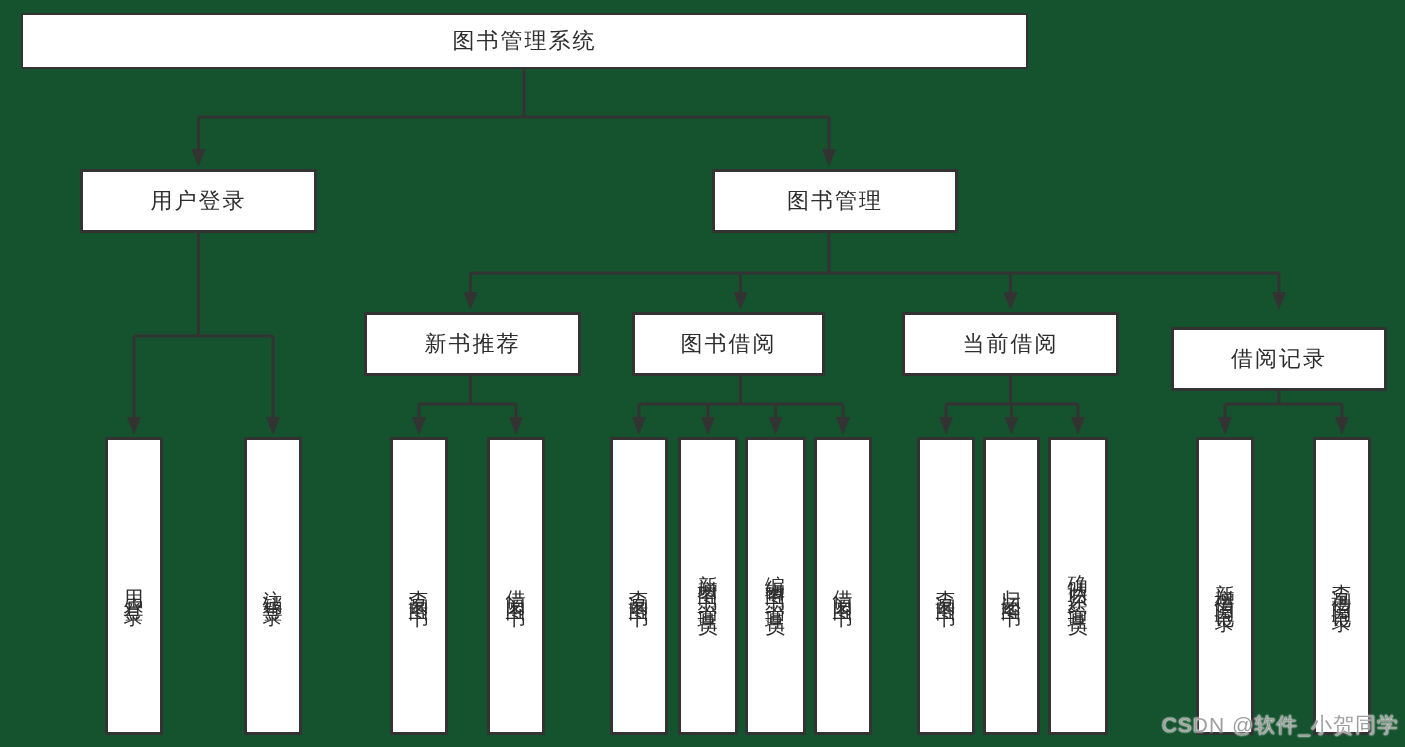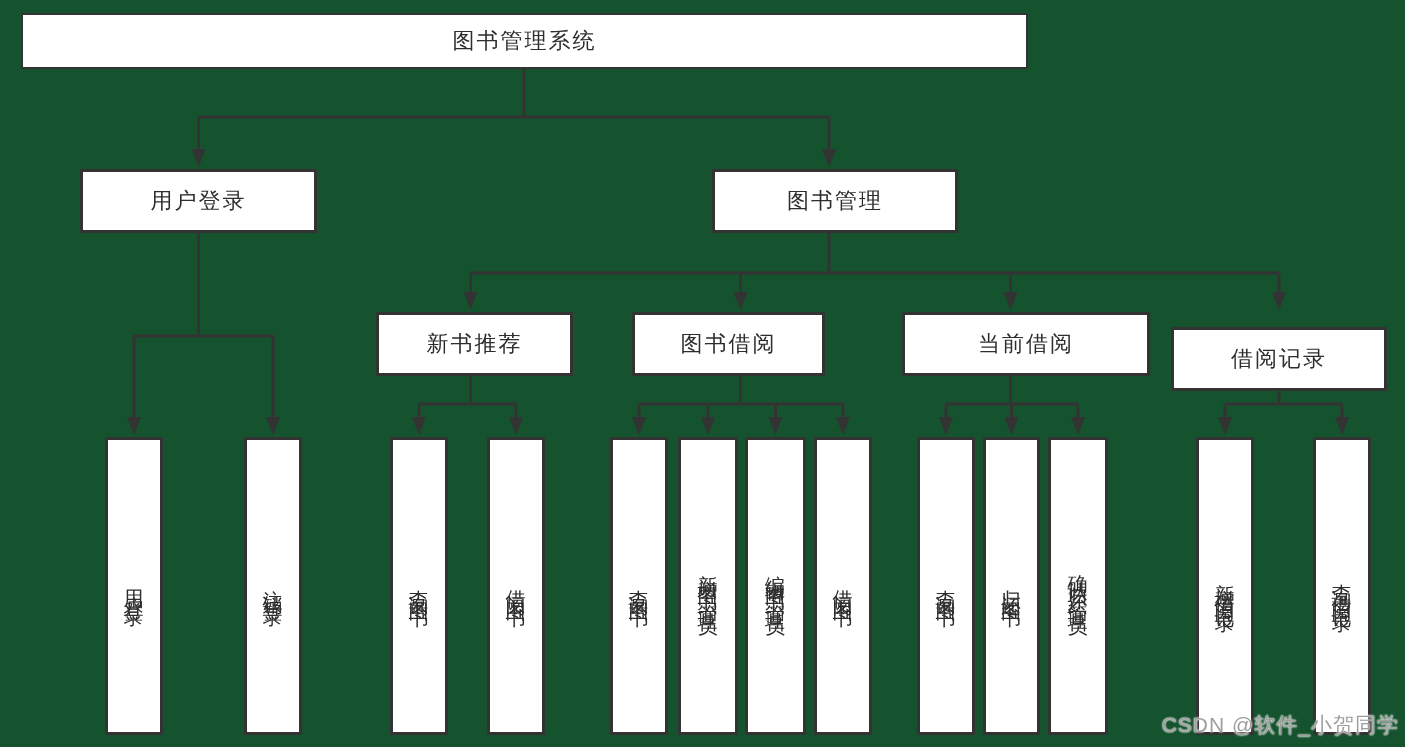--- a/index.html
+++ b/index.html
@@ -89,23 +89,23 @@
       <polygon fill="#333333" stroke="none" points="1218,417 1232,417 1225,435"></polygon>
       <polygon fill="#333333" stroke="none" points="1335,417 1349,417 1342,435"></polygon>
     </g>
   </svg>
 
   <div class="box hbox root" style="left:21px;top:13px;width:1007px;height:56px">图书管理系统</div>
 
   <div class="box hbox" style="left:80px;top:169px;width:237px;height:64px">用户登录</div>
   <div class="box hbox" style="left:712px;top:169px;width:246px;height:64px">图书管理</div>
 
-  <div class="box hbox" style="left:376px;top:312px;width:197px;height:64px">新书推荐</div>
+  <div class="box hbox" style="left:364px;top:312px;width:217px;height:64px">新书推荐</div>
   <div class="box hbox" style="left:632px;top:312px;width:193px;height:64px">图书借阅</div>
-  <div class="box hbox" style="left:902px;top:312px;width:248px;height:64px">当前借阅</div>
+  <div class="box hbox" style="left:902px;top:312px;width:217px;height:64px">当前借阅</div>
   <div class="box hbox" style="left:1171px;top:327px;width:216px;height:64px">借阅记录</div>
 
   <div class="box vbox" style="left:105px;top:437px;width:58px;height:298px">用户登录</div>
   <div class="box vbox" style="left:244px;top:437px;width:58px;height:298px">注销登录</div>
 
   <div class="box vbox" style="left:390px;top:437px;width:58px;height:298px">查询图书</div>
   <div class="box vbox" style="left:487px;top:437px;width:58px;height:298px">借阅图书</div>
 
   <div class="box vbox" style="left:610px;top:437px;width:58px;height:298px">查询图书</div>
   <div class="box vbox" style="left:678px;top:437px;width:60px;height:298px">新增图书（管理员）</div>

